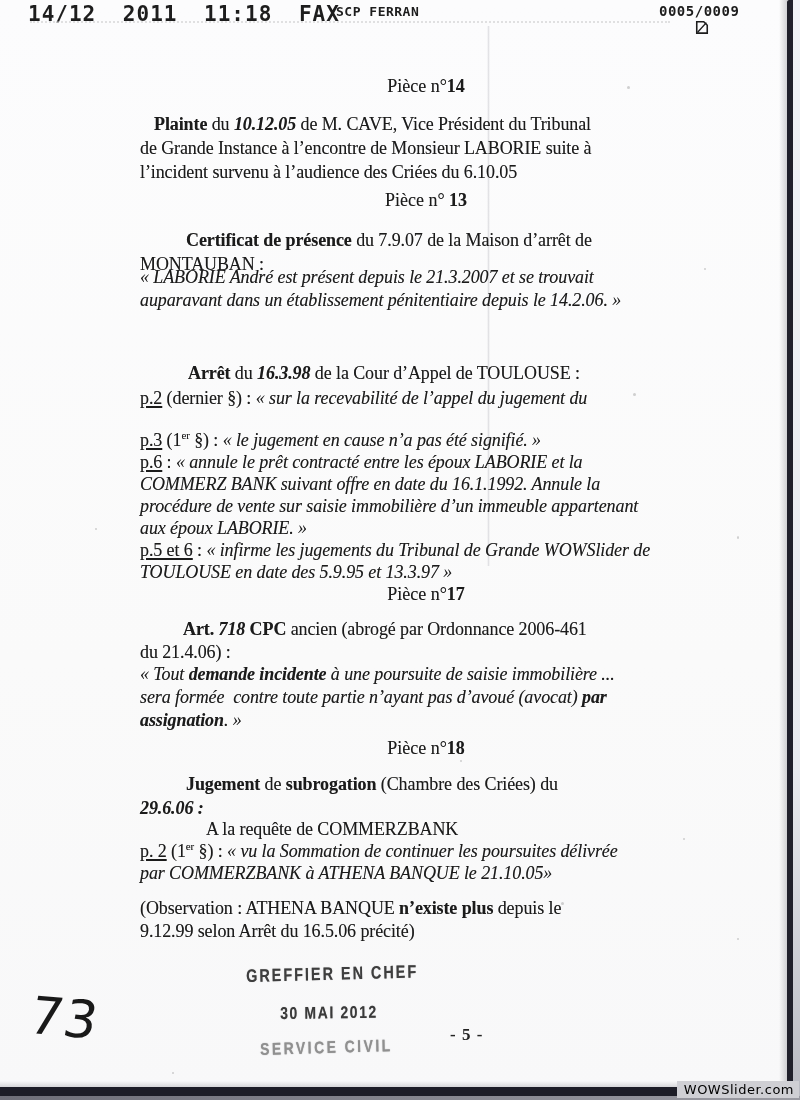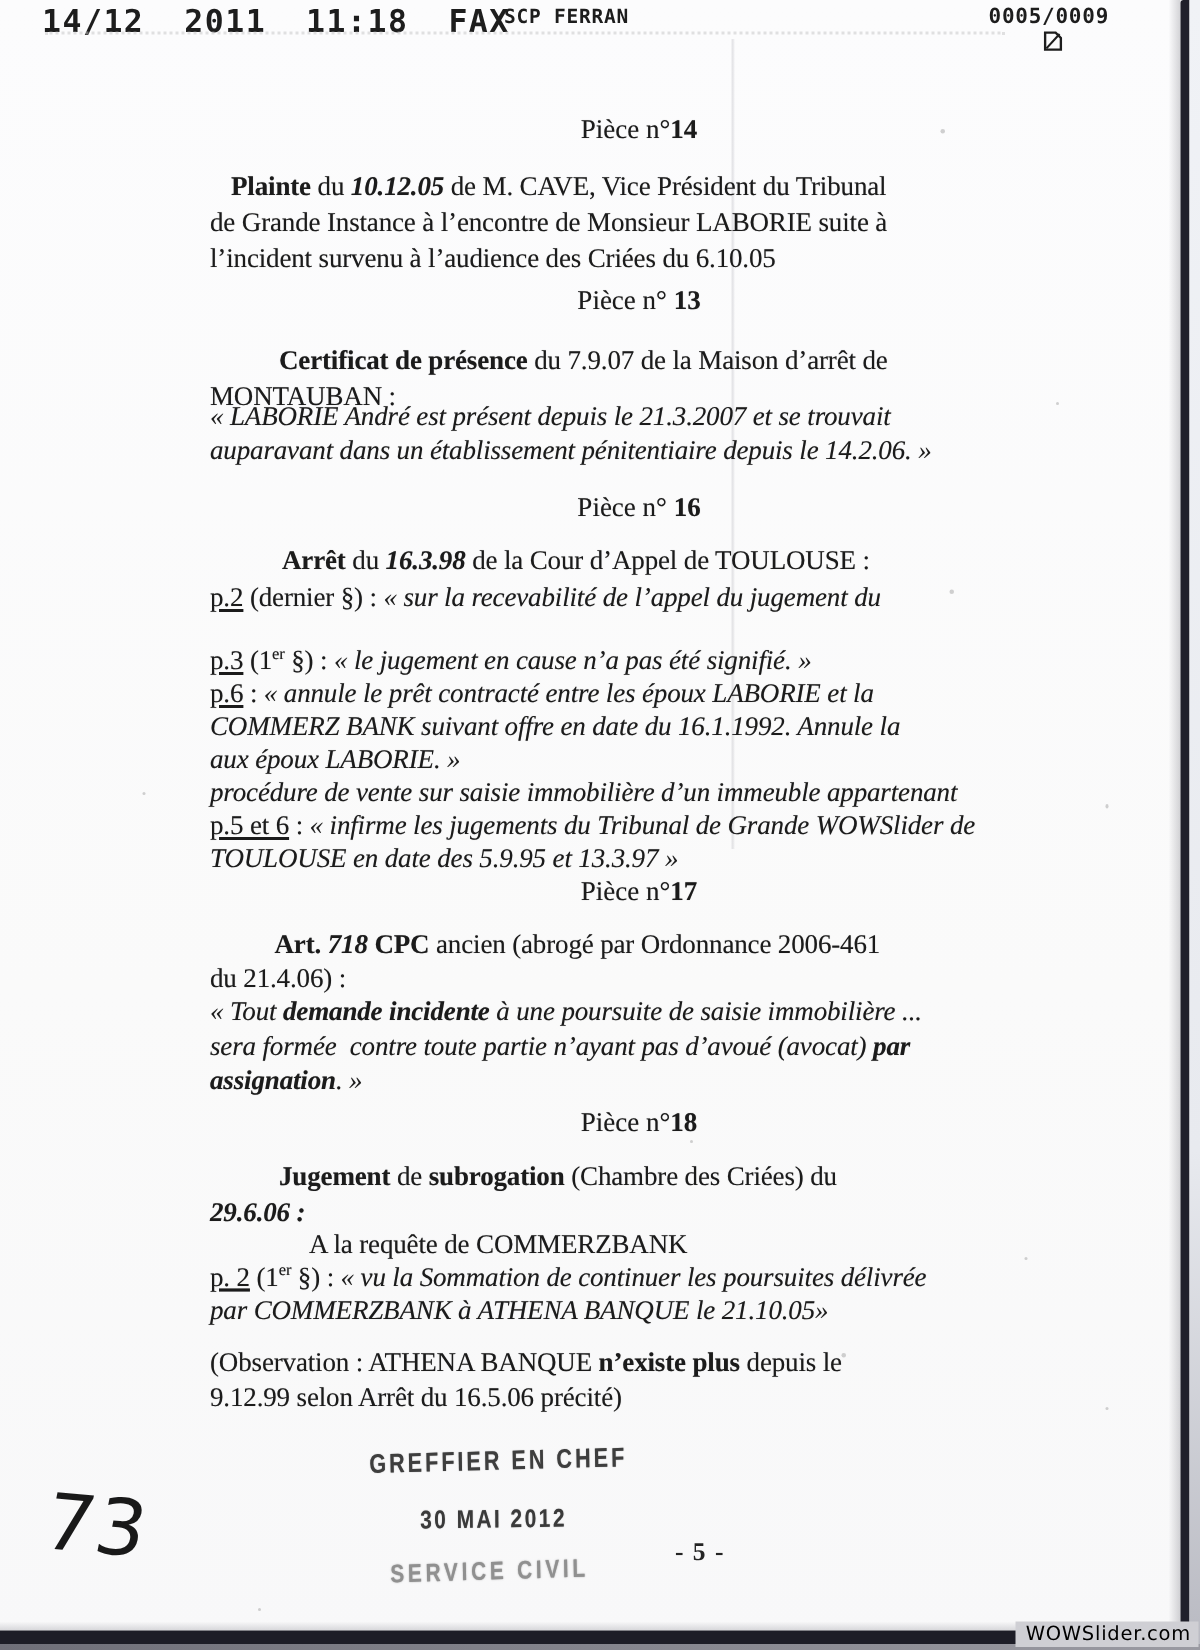--- a/index.html
+++ b/index.html
@@ -68,35 +68,34 @@
   <div class="hd" style="top:190px"><span class="sr">Pièce n° </span><span class="sb">13</span></div>
   <div class="tb" style="top:228px;line-height:24px">
       <div class="ln" style="padding-left: 46px;"><span class="sb">Certificat de présence</span><span class="sr"> du 7.9.07 de la Maison d’arrêt de</span></div>
       <div class="ln"><span class="sr">MONTAUBAN :</span></div>
     </div>
   <div class="tb" style="top:266px;line-height:23px">
       <div class="ln"><span class="si">« LABORIE André est présent depuis le 21.3.2007 et se trouvait</span></div>
       <div class="ln"><span class="si">auparavant dans un établissement pénitentiaire depuis le 14.2.06. »</span></div>
     </div>
 
-  <div class="hd" style="top:328px"><span class="sr">Pièce n° </span><span class="sb">16</span></div>
   <div class="tb" style="top:362px;line-height:23px">
       <div class="ln" style="padding-left: 48px;"><span class="sb">Arrêt</span><span class="sr"> du </span><span class="sbi">16.3.98</span><span class="sr"> de la Cour d’Appel de TOULOUSE :</span></div>
     </div>
   <div class="tb" style="top:387px;line-height:22px">
       <div class="ln"><span class="su">p.2</span><span class="sr"> (dernier §) : </span><span class="si">« sur la recevabilité de l’appel du jugement du</span></div>
     </div>
   <div class="tb" style="top:429px;line-height:22px">
       <div class="ln"><span class="su">p.3</span><span class="sr"> (1</span><span class="ssup">er</span><span class="sr"> §) : </span><span class="si">« le jugement en cause n’a pas été signifié. »</span></div>
     </div>
   <div class="tb" style="top:451px;line-height:22px">
       <div class="ln"><span class="su">p.6</span><span class="sr"> : </span><span class="si">« annule le prêt contracté entre les époux LABORIE et la</span></div>
       <div class="ln"><span class="si">COMMERZ BANK suivant offre en date du 16.1.1992. Annule la</span></div>
+      <div class="ln"><span class="si">procédure de vente sur saisie immobilière d’un immeuble appartenant</span></div>
       <div class="ln"><span class="si">aux époux LABORIE. »</span></div>
-      <div class="ln"><span class="si">procédure de vente sur saisie immobilière d’un immeuble appartenant</span></div>
     </div>
   <div class="tb" style="top:539px;line-height:22px">
       <div class="ln"><span class="su">p.5 et 6</span><span class="sr"> : </span><span class="si">« infirme les jugements du Tribunal de Grande WOWSlider de</span></div>
       <div class="ln"><span class="si">TOULOUSE en date des 5.9.95 et 13.3.97 »</span></div>
     </div>
 
   <div class="hd" style="top:584px"><span class="sr">Pièce n°</span><span class="sb">17</span></div>
   <div class="tb" style="top:618px;line-height:23px">
       <div class="ln" style="padding-left: 43px; text-align: center;"><span class="sb">Art. </span><span class="sbi">718</span><span class="sb"> CPC</span><span class="sr"> ancien (abrogé par Ordonnance 2006-461</span></div>
       <div class="ln"><span class="sr">du 21.4.06) :</span></div>

